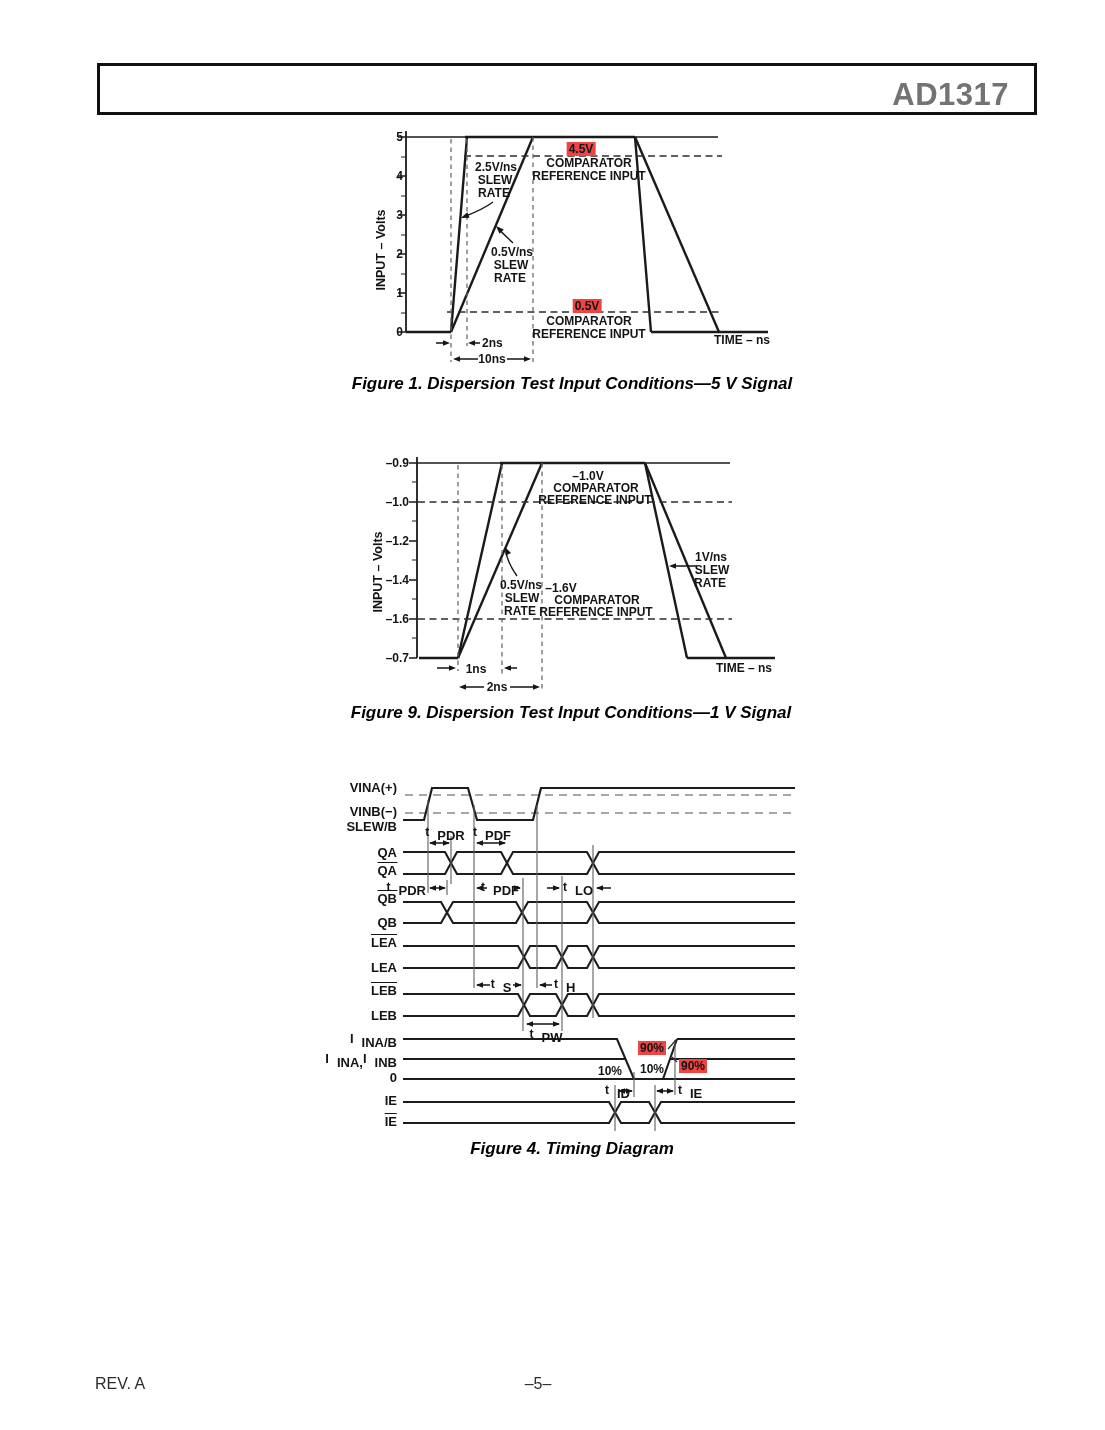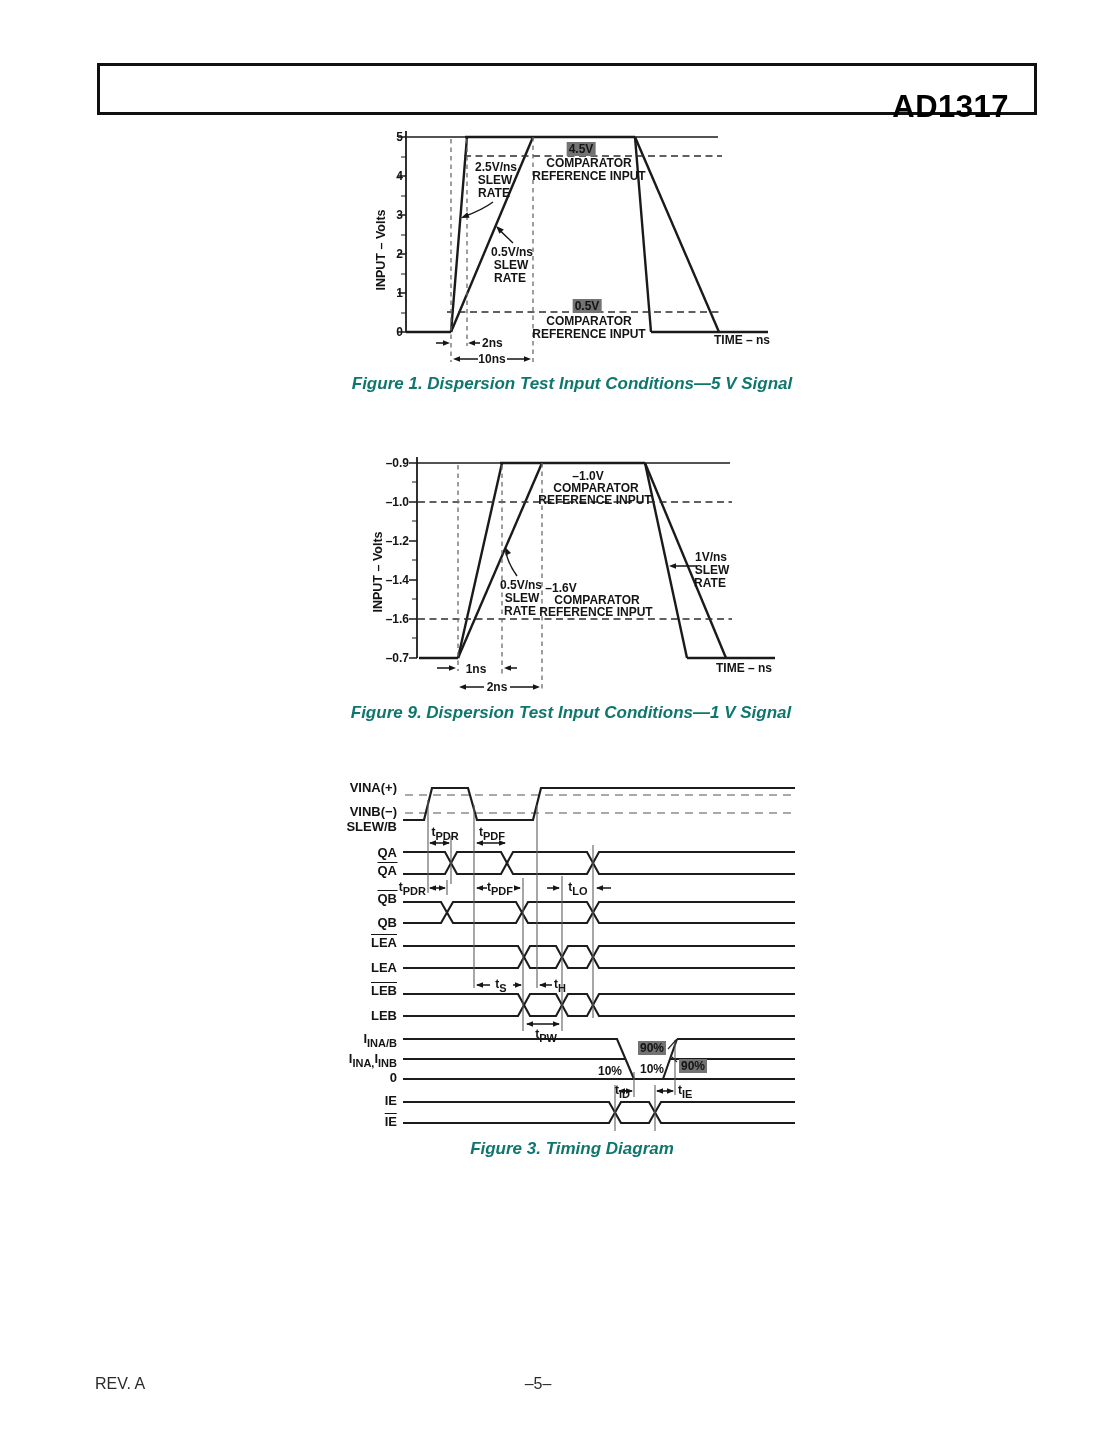--- a/index.html
+++ b/index.html
@@ -3,27 +3,27 @@
 <meta charset="utf-8">
 <style>
   html,body{margin:0;padding:0;background:#e8e8e8}
   .page{position:relative;width:1105px;height:1430px;background:#ffffff;margin:0 auto;overflow:hidden;
         font-family:"Liberation Sans",sans-serif;}
   svg.art{position:absolute;left:0;top:0}
   .t{position:absolute;font:bold 12px/1.2 "Liberation Sans",sans-serif;color:#141414;white-space:nowrap;}
   .sig{font-size:13px;}
   .cx{transform:translateX(-50%);}
   .rx{transform:translateX(-100%);}
-  .bg{background:#737373;padding:0 2px;}
-  .t sub{font-size:11px;vertical-align:-3.5px;line-height:1;letter-spacing:0;}
+  .bg{background:#ef4444;padding:0 2px;}
+  .t sub{font-size:13px;vertical-align:-3.5px;line-height:1;letter-spacing:0;margin-left:8px;}
   .ovl{border-top:1.7px solid #141414;padding-top:1px;display:inline-block;line-height:1.05;}
-  .cap{position:absolute;font:italic 600 17px/1.2 "Liberation Sans",sans-serif;color:#0f766e;white-space:nowrap;}
+  .cap{position:absolute;font:italic 600 17px/1.2 "Liberation Sans",sans-serif;color:#000000;white-space:nowrap;}
   .vert{transform:translate(-50%,-50%) rotate(-90deg);font-size:12.5px;}
   .hdr{position:absolute;left:97px;top:63px;width:940px;height:52px;border:3px solid #101010;box-sizing:border-box;}
-  .hdr span{position:absolute;right:25px;top:20px;font:bold 31px/42px "Liberation Sans",sans-serif;color:#000000;letter-spacing:.5px;}
+  .hdr span{position:absolute;right:25px;top:8px;font:bold 31px/42px "Liberation Sans",sans-serif;color:#737373;letter-spacing:.5px;}
   .foot{position:absolute;font:16px/1.2 "Liberation Sans",sans-serif;color:#2b2b2b;white-space:nowrap;}
 </style>
 </head>
 <body>
 
 <div class="page">
 
   <svg class="art" width="1105" height="1430" viewBox="0 0 1105 1430">
 
     <g stroke="#1a1a1a" fill="none">
@@ -210,19 +210,19 @@
     <div class="t" style="left:554px;top:977px"><span>t</span><sub>H</sub></div>
     <div class="t cx" style="left:546px;top:1027px"><span>t</span><sub>PW</sub></div>
     <div class="t rx" style="left:630px;top:1083px"><span>t</span><sub>ID</sub></div>
     <div class="t" style="left:678px;top:1083px"><span>t</span><sub>IE</sub></div>
 
     <div class="t rx" style="left:622px;top:1064px">10%</div>
     <div class="t" style="left:640px;top:1062px">10%</div>
     <div class="t rx bg" style="left:666px;top:1041px">90%</div>
     <div class="t bg" style="left:679px;top:1059px">90%</div>
 
-    <div class="cap cx" style="left:572px;top:1139px">Figure 3.  Timing Diagram</div>
+    <div class="cap cx" style="left:572px;top:1139px">Figure 4.  Timing Diagram</div>
   </div>
 
   <div class="foot" style="left:95px;top:1374px">REV. A</div>
   <div class="foot cx" style="left:538px;top:1374px;position:absolute">–5–</div>
 
 </div>
 
 </body></html>

